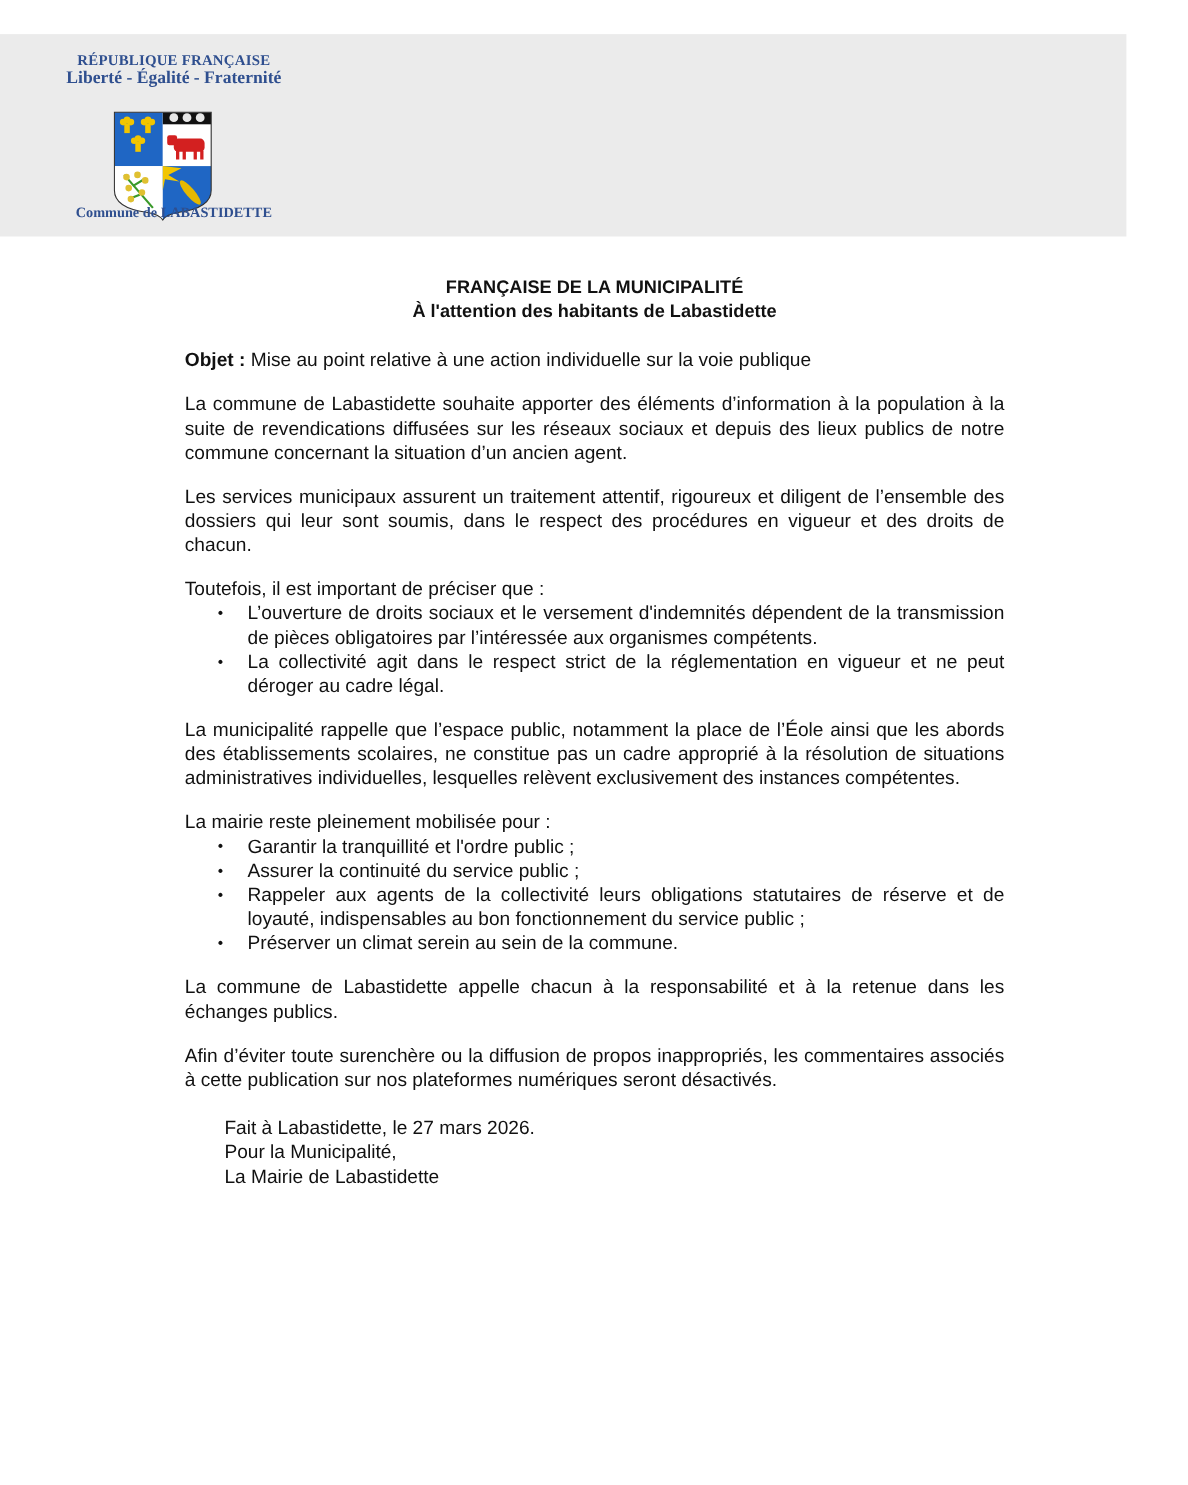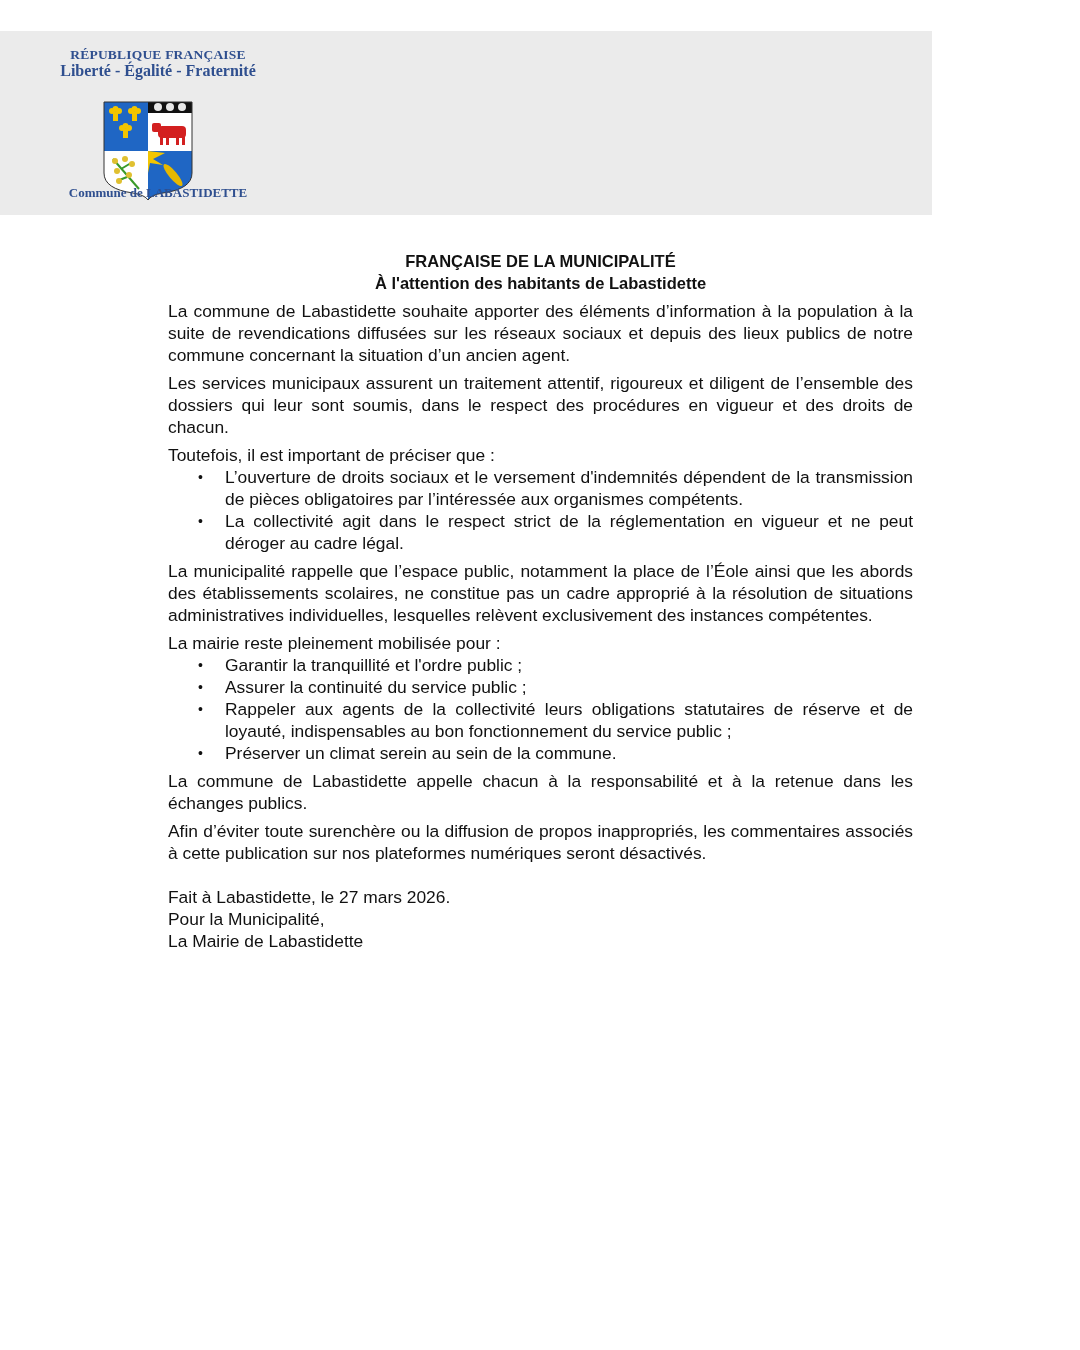--- a/index.html
+++ b/index.html
@@ -1,41 +1,41 @@
 <!DOCTYPE html>
 <html><head>
 <meta charset="utf-8">
 <style>
   html, body { margin: 0; padding: 0; }
   body {
     width: 1080px; height: 1350px; background: #ffffff; position: relative; overflow: hidden;
     font-family: "Liberation Sans", sans-serif; color: #111111;
   }
   .header-band {
-    position: absolute; left: 0; top: 31px; width: 932px; height: 184px; background: #ebebeb;
+    position: absolute; left: 0; top: 31px; width: 1024px; height: 184px; background: #ebebeb;
   }
   .brand {
     position: absolute; left: 40px; top: 16px; width: 236px; text-align: center;
     font-family: "Liberation Serif", serif; font-weight: bold; color: #2f4f8f;
   }
   .brand .rf { font-size: 13.5px; line-height: 16px; letter-spacing: 0.2px; }
   .brand .motto { font-size: 16px; line-height: 16px; }
   .brand .commune { font-size: 13px; line-height: 16px; position: absolute; top: 138px; left: 0; width: 236px; }
   .shield { position: absolute; left: 63px; top: 54px; width: 90px; height: 100px; }
 
   .doc { position: absolute; left: 168px; top: 250px; width: 745px; font-size: 17.4px; line-height: 22px; }
   .title { text-align: center; font-weight: bold; font-size: 16.5px; line-height: 22px; margin-left: 0; width: 745px; }
   .objet { margin-top: 22px; }
   .objet b { font-weight: bold; }
-  p { margin: 6px 0 0 0; text-align: justify; }
+  p { margin: 18px 0 0 0; text-align: justify; }
   p.noj { text-align: left; }
   ul { margin: 0; padding: 0; list-style: none; }
   ul li { position: relative; padding-left: 57px; text-align: justify; }
   ul li .bullet { position: absolute; left: 30px; top: 0; font-size: 14px; }
-  .sig { margin-top: 22px; }
+  .sig { margin-top: 22px; margin-left: 36px; }
   .sig div { line-height: 22px; }
 </style>
 </head>
 <body>
 
 <div class="header-band">
   <div class="brand">
     <div class="rf">RÉPUBLIQUE FRANÇAISE</div>
     <div class="motto">Liberté - Égalité - Fraternité</div>
     <svg class="shield" viewBox="0 0 90 100">
@@ -103,20 +103,21 @@
       <path d="M1 1 H89 V72 Q89 88 60 92 Q48 94 45 99 Q42 94 30 92 Q1 88 1 72 Z" fill="none" stroke="#333" stroke-width="1"></path>
     </svg>
     <div class="commune">Commune de LABASTIDETTE</div>
   </div>
 </div>
 
 <div class="doc">
   <div class="title">FRANÇAISE DE LA MUNICIPALITÉ</div>
   <div class="title">À l'attention des habitants de Labastidette</div>
 
+  <div class="objet"><b>Objet :</b><span> Mise au point relative à une action individuelle sur la voie publique</span></div>
 
   <p>La commune de Labastidette souhaite apporter des éléments d’information à la population à la suite de revendications diffusées sur les réseaux sociaux et depuis des lieux publics de notre commune concernant la situation d’un ancien agent.</p>
   <p>Les services municipaux assurent un traitement attentif, rigoureux et diligent de l’ensemble des dossiers qui leur sont soumis, dans le respect des procédures en vigueur et des droits de chacun.</p>
 
   <p class="noj">Toutefois, il est important de préciser que :</p>
   <ul>
     <li><span class="bullet">•</span><span>L’ouverture de droits sociaux et le versement d'indemnités dépendent de la transmission de pièces obligatoires par l’intéressée aux organismes compétents.</span></li>
     <li><span class="bullet">•</span><span>La collectivité agit dans le respect strict de la réglementation en vigueur et ne peut déroger au cadre légal.</span></li>
   </ul>
 

